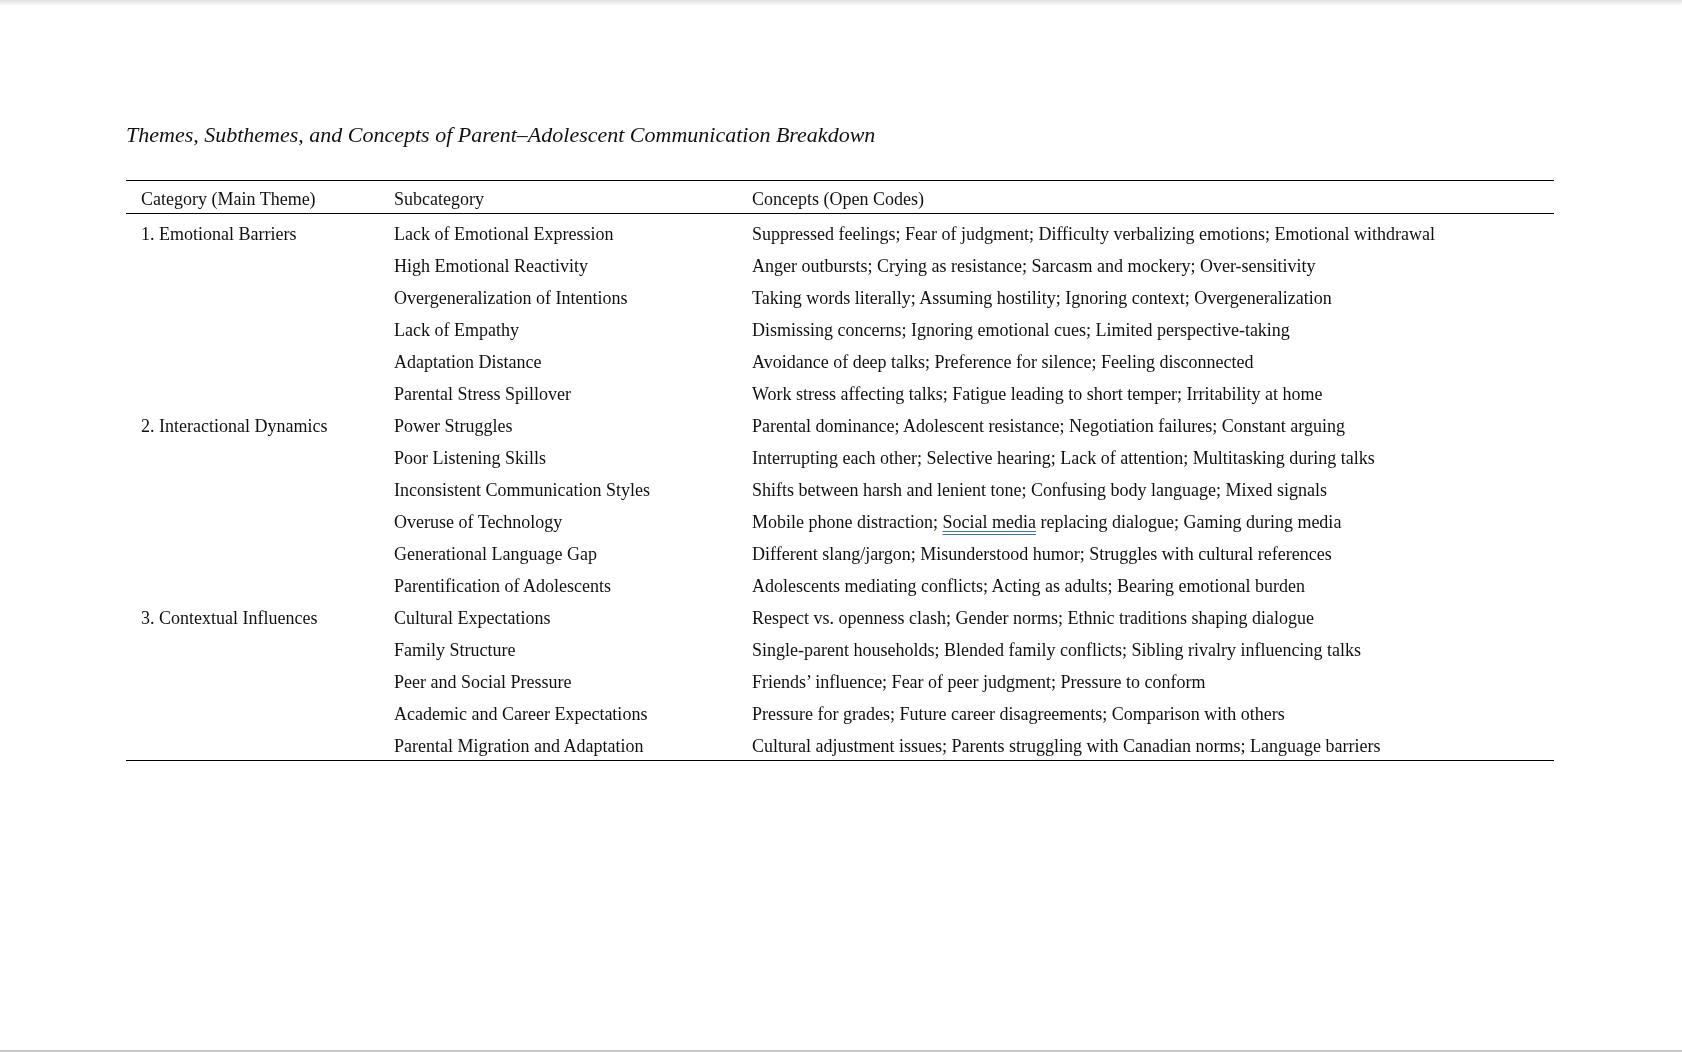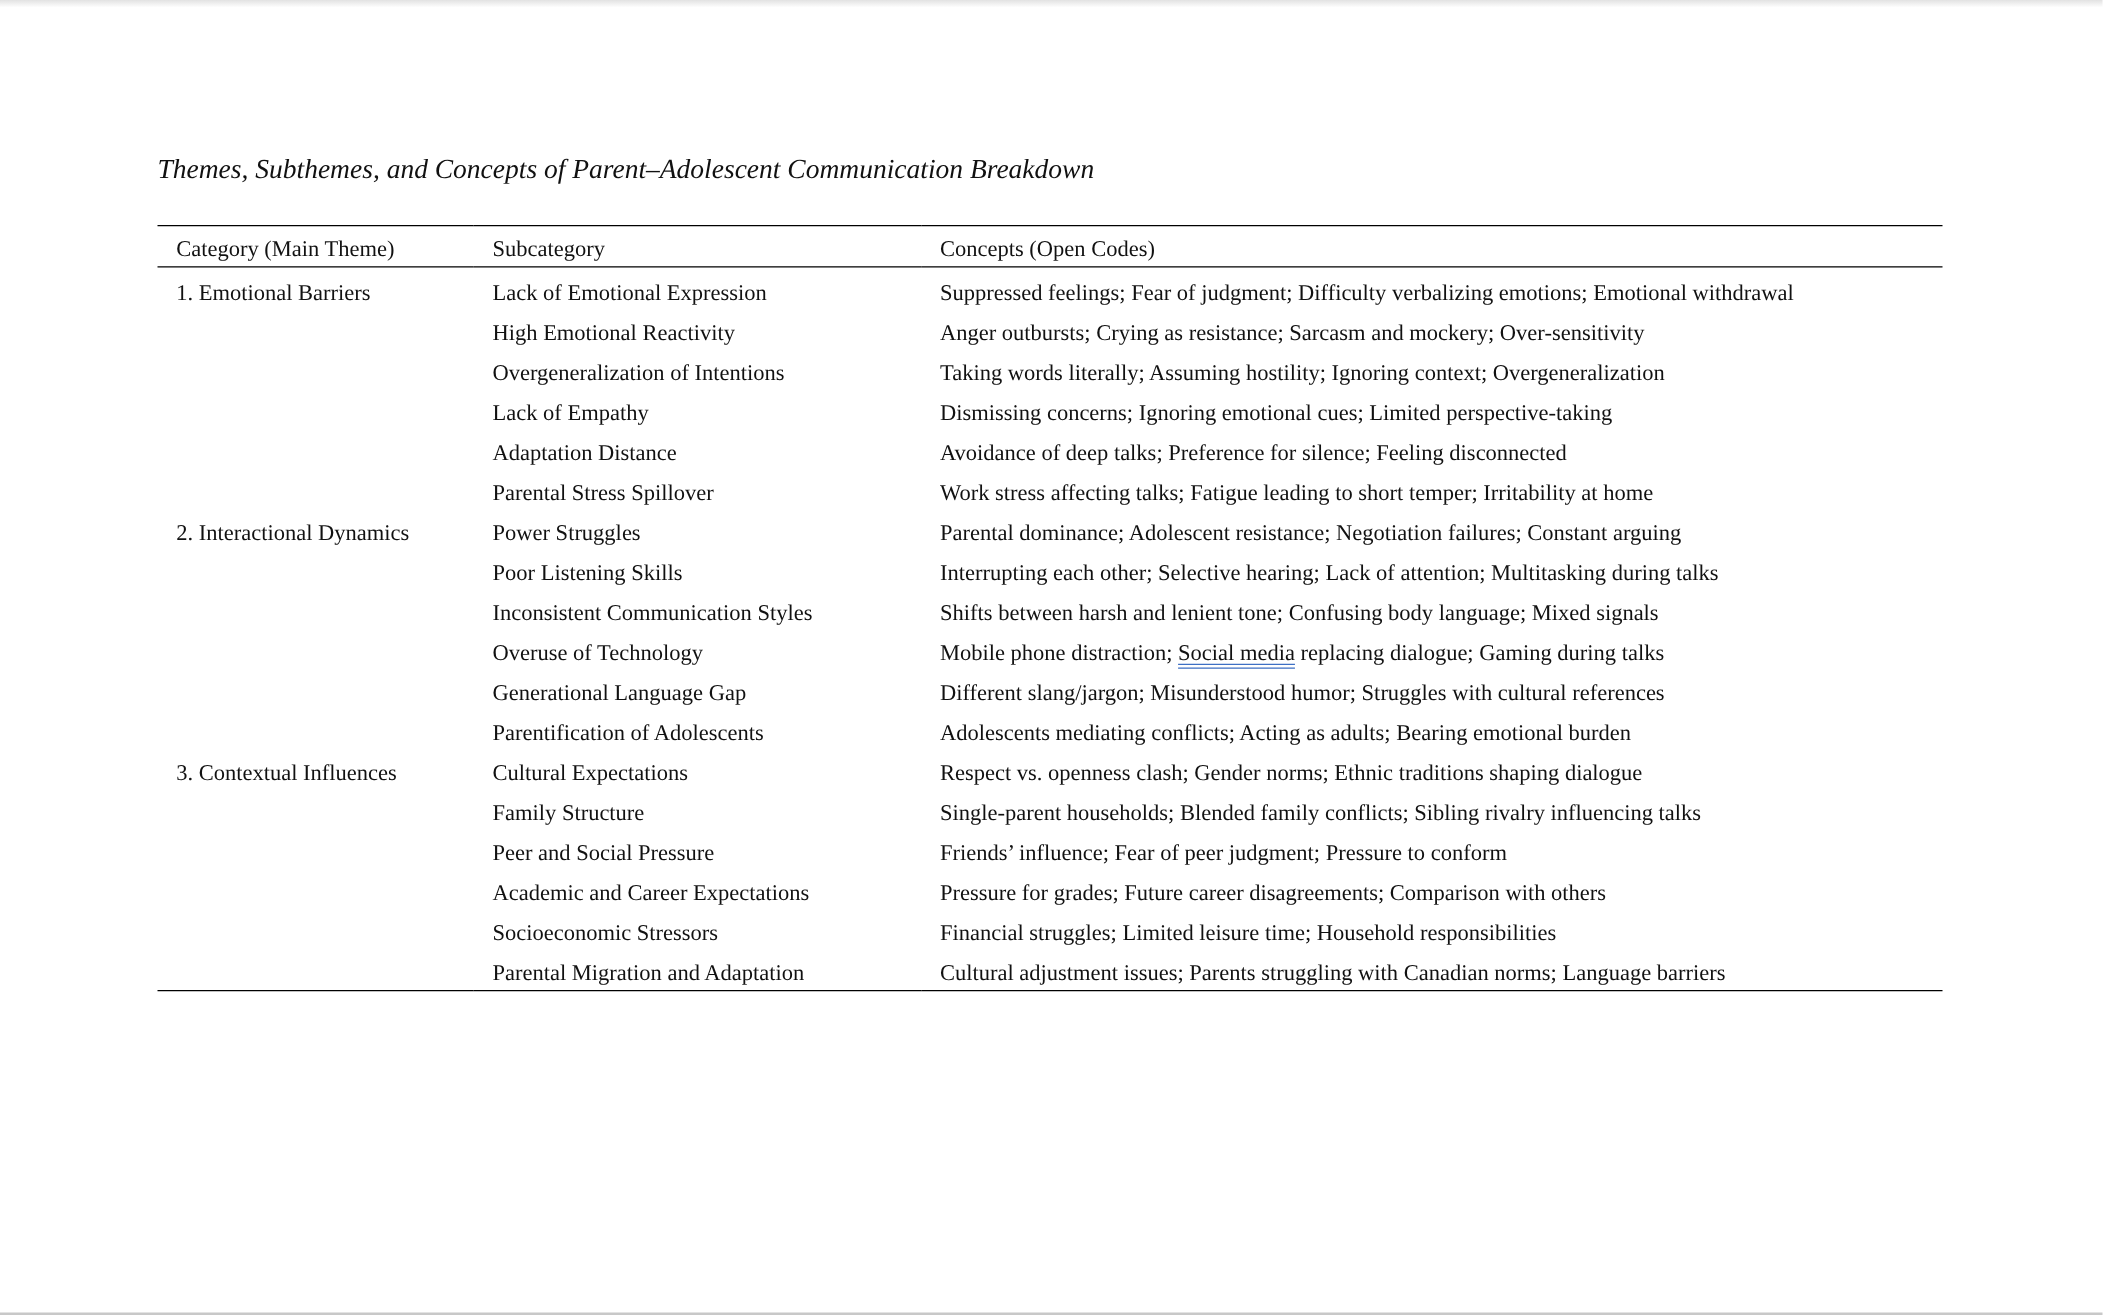--- a/index.html
+++ b/index.html
@@ -140,21 +140,21 @@
         <td class="concept">Interrupting each other; Selective hearing; Lack of attention; Multitasking during talks</td>
       </tr>
       <tr>
         <td></td>
         <td>Inconsistent Communication Styles</td>
         <td class="concept">Shifts between harsh and lenient tone; Confusing body language; Mixed signals</td>
       </tr>
       <tr>
         <td></td>
         <td>Overuse of Technology</td>
-        <td class="concept"><span>Mobile phone distraction; </span><span class="grammar-mark">Social media</span><span> replacing dialogue; Gaming during talks</span></td>
+        <td class="concept"><span>Mobile phone distraction; </span><span class="grammar-mark">Social media</span><span> replacing dialogue; Gaming during media</span></td>
       </tr>
       <tr>
         <td></td>
         <td>Generational Language Gap</td>
         <td class="concept">Different slang/jargon; Misunderstood humor; Struggles with cultural references</td>
       </tr>
       <tr>
         <td></td>
         <td>Parentification of Adolescents</td>
         <td class="concept">Adolescents mediating conflicts; Acting as adults; Bearing emotional burden</td>
@@ -174,25 +174,20 @@
         <td>Peer and Social Pressure</td>
         <td class="concept">Friends’ influence; Fear of peer judgment; Pressure to conform</td>
       </tr>
       <tr>
         <td></td>
         <td>Academic and Career Expectations</td>
         <td class="concept">Pressure for grades; Future career disagreements; Comparison with others</td>
       </tr>
       <tr>
         <td></td>
-        <td>Socioeconomic Stressors</td>
-        <td class="concept">Financial struggles; Limited leisure time; Household responsibilities</td>
-      </tr>
-      <tr>
-        <td></td>
         <td>Parental Migration and Adaptation</td>
         <td class="concept">Cultural adjustment issues; Parents struggling with Canadian norms; Language barriers</td>
       </tr>
     </tbody>
   </table>
 </div>
 
 <div class="bottom-edge"></div>
 
 </body></html>

